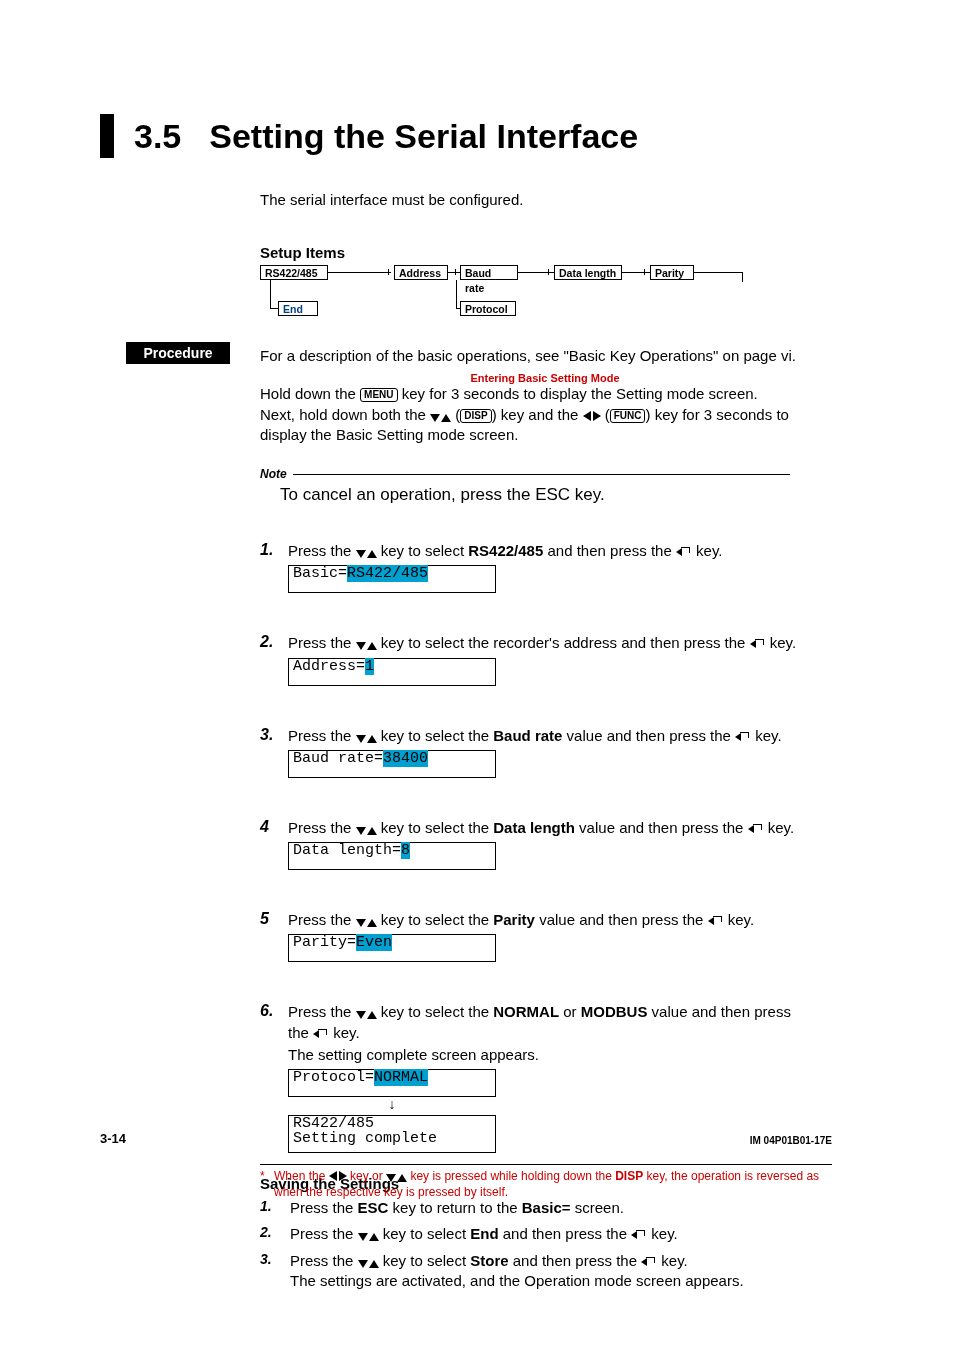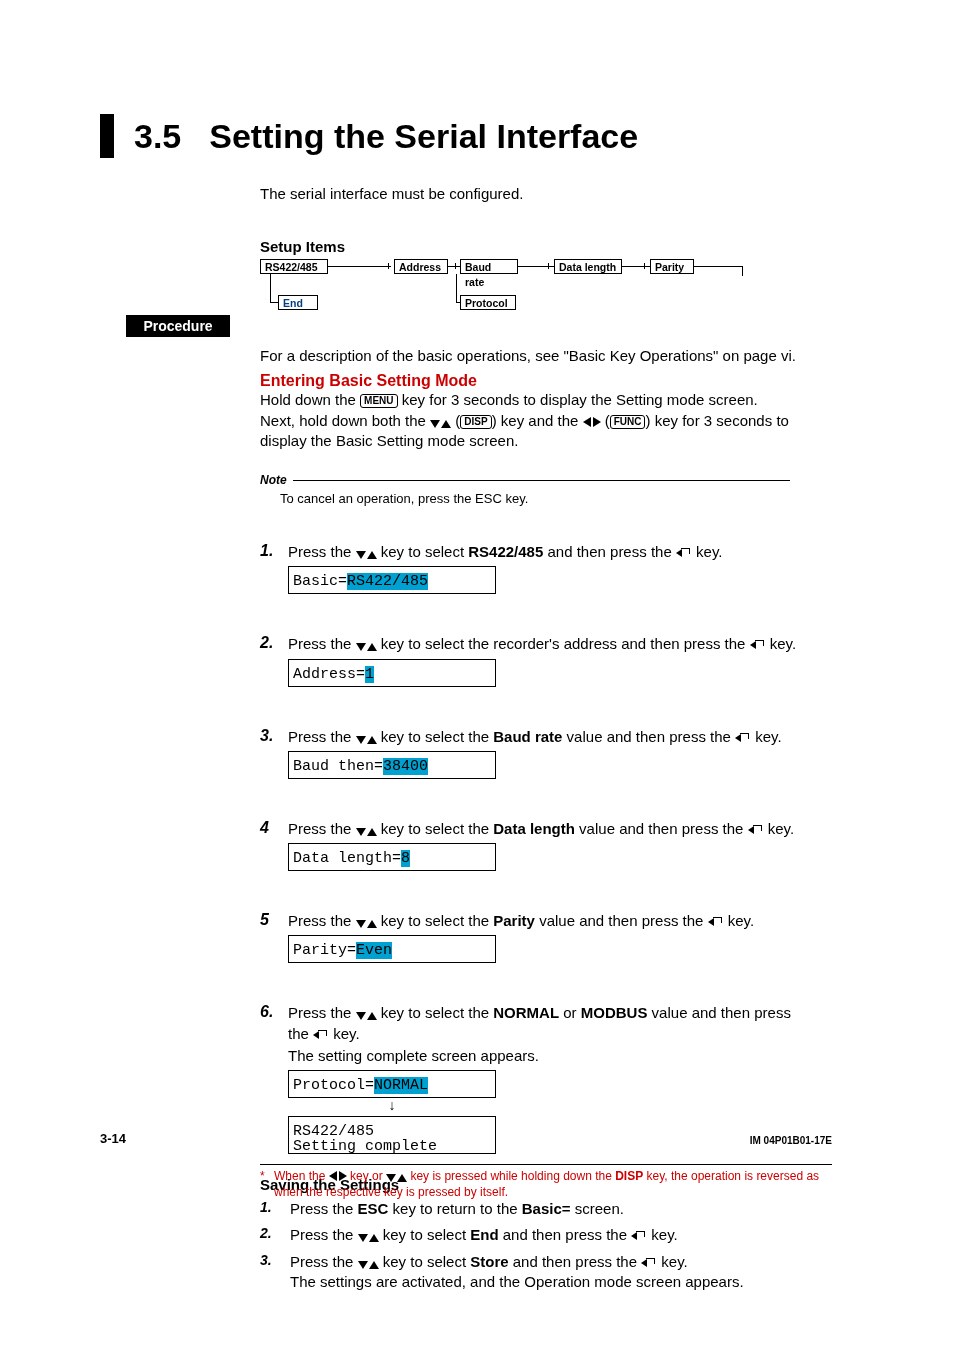--- a/index.html
+++ b/index.html
@@ -37,21 +37,21 @@
   font-weight: bold;
   margin-right: 28px;
 }
 .sec-title {
   font-size: 34px;
   font-weight: bold;
 }
 .body {
   position: absolute;
   left: 260px;
-  top: 184px;
+  top: 190px;
   width: 570px;
 }
 .para {
   font-size: 15px;
   line-height: 1.35;
 }
 .setup-heading {
   margin-top: 34px;
   font-weight: bold;
   font-size: 15px;
@@ -118,22 +118,23 @@
 
 .section2 {
   position: absolute;
   left: 260px;
   top: 346px;
   width: 570px;
 }
 .subhead {
   color: #c00;
   font-weight: bold;
-  font-size: 16px;
+  font-size: 11px;
   margin-top: 6px;
+  text-align: center;
 }
 .keycap {
   display: inline-block;
   border: 1px solid #000;
   border-radius: 3px;
   font-size: 10px;
   font-weight: bold;
   padding: 0 3px;
   line-height: 12px;
   vertical-align: 1px;
@@ -149,21 +150,21 @@
 .note-title {
   font-style: italic;
   font-weight: bold;
   font-size: 12px;
   padding-right:6px;
 }
 .note-line {
   flex:1; height:1px; background:#000;
 }
 .note-text {
-  font-size: 13px;
+  font-size: 17px;
   margin-left: 20px;
   margin-top: 4px;
 }
 
 .steps {
   margin-top: 36px;
   width: 550px;
 }
 .step {
   display:flex;
@@ -181,21 +182,21 @@
   line-height: 1.35;
   flex:1;
 }
 .lcd {
   margin-top: 4px;
   border: 1px solid #000;
   width: 208px;
   height: 28px;
   font-family: "Courier New", monospace;
   font-size: 15px;
-  padding: 7px 4px;
+  padding: 0 4px;
   box-sizing: border-box;
   line-height: 15px;
   white-space: pre;
 }
 .lcd-hl { background:#00a0d0; }
 .lcd2 { height: 38px; }
 .arrow-down {
   text-align:center; width:208px; font-size:14px; margin:0; line-height:1;
 }
 
@@ -320,21 +321,21 @@
         <div class="tick tick2"></div>
         <div class="tick tick3"></div>
         <div class="tick tick4"></div>
       <div class="setup-line vend"></div>
         <div class="setup-line hend"></div>
       <div class="setup-line vprot"></div>
         <div class="setup-line hprot"></div>
     </div>
   </div>
 
-  <div class="procedure-label" style="top:311px">Procedure</div>
+  <div class="procedure-label" style="top:338px">Procedure</div>
 
   <div class="section2">
     <div class="para">For a description of the basic operations, see "Basic Key Operations" on page vi.</div>
     <div class="subhead">Entering Basic Setting Mode</div>
     <div class="para">
       <span>Hold down the </span><span class="keycap">MENU</span><span> key for 3 seconds to display the Setting mode screen.</span>
     </div>
     <div class="para">
       <span>Next, hold down both the </span><span class="icon-ud">
           <span class="tri tri-down"></span>
@@ -377,21 +378,21 @@
         </div>
       </div>
 
       <div class="step">
         <div class="step-num">3.</div>
         <div class="step-body">
           <span>Press the </span><span class="icon-ud">
               <span class="tri tri-down"></span>
               <span class="tri tri-up"></span>
             </span><span> key to select the </span><b>Baud rate</b><span> value and then press the </span><span class="icon-enter"></span><span> key.</span>
-          <div class="lcd"><span>Baud then=</span><span class="lcd-hl">38400</span></div>
+          <div class="lcd"><span>Baud rate=</span><span class="lcd-hl">38400</span></div>
         </div>
       </div>
 
       <div class="step">
         <div class="step-num">4</div>
         <div class="step-body">
           <span>Press the </span><span class="icon-ud">
               <span class="tri tri-down"></span>
               <span class="tri tri-up"></span>
             </span><span> key to select the </span><b>Data length</b><span> value and then press the </span><span class="icon-enter"></span><span> key.</span>

